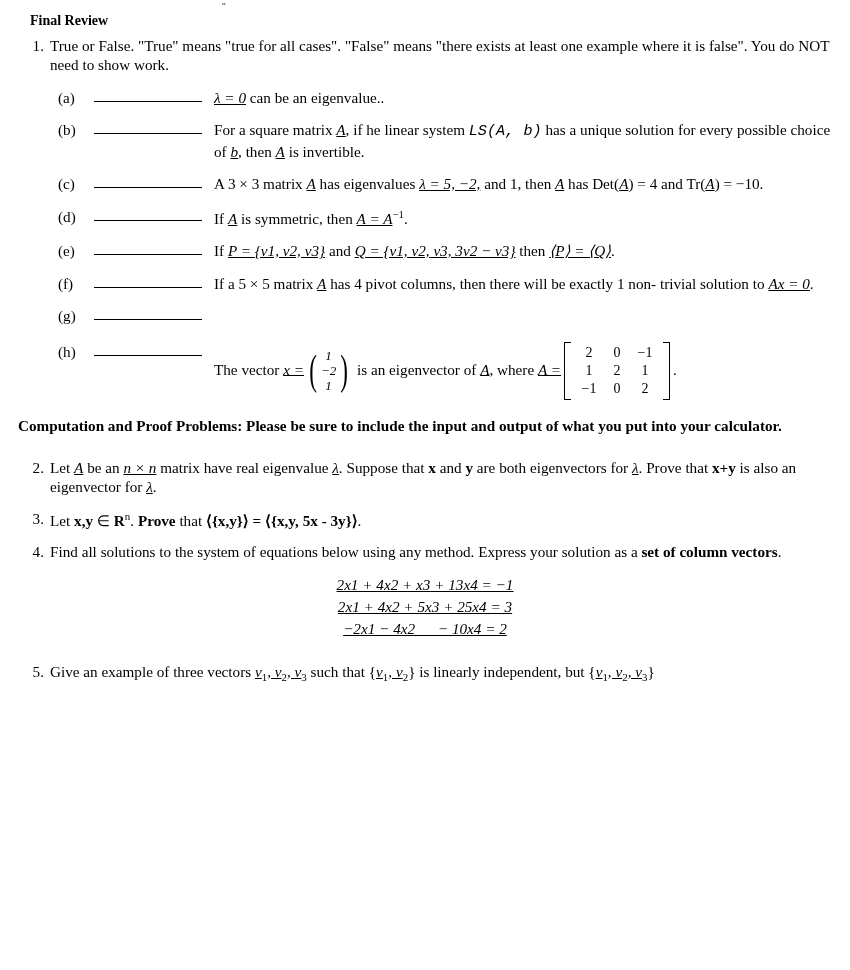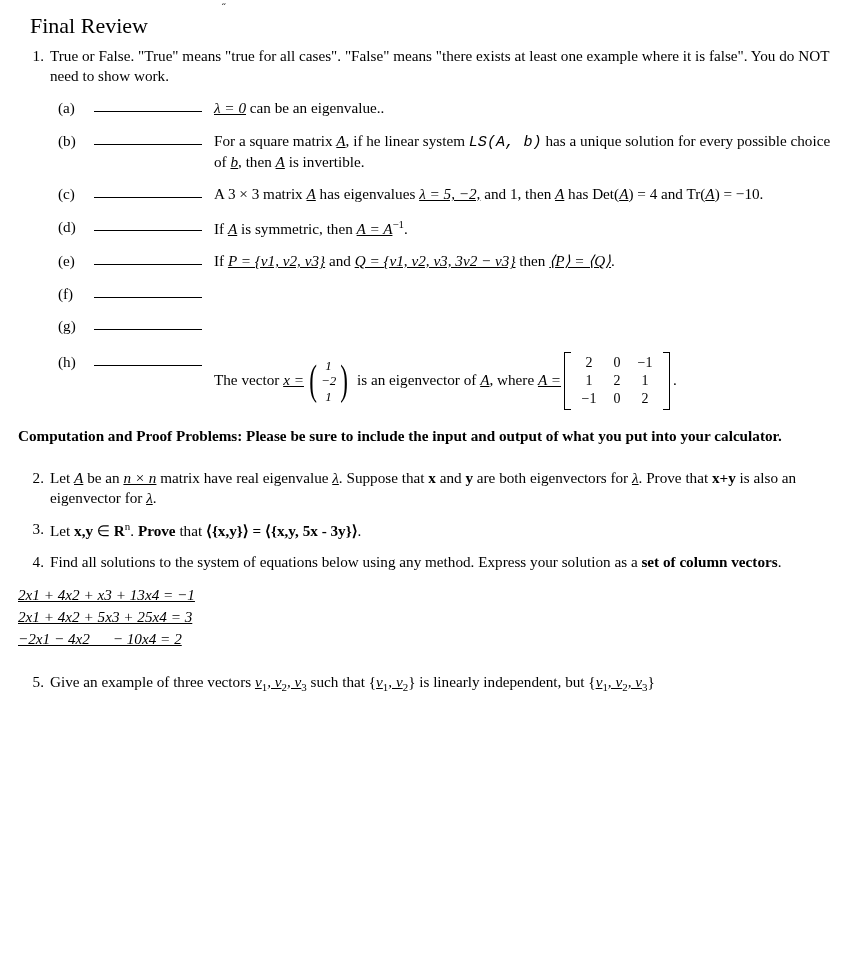--- a/index.html
+++ b/index.html
@@ -17,22 +17,22 @@
     overflow: hidden;
   }
   .page {
     position: relative;
     width: 850px;
     height: 970px;
     padding: 10px 18px 0 18px;
     box-sizing: border-box;
   }
   h1.title {
-    font-size: 22px;
-    font-weight: normal;
+    font-size: 14px;
+    font-weight: bold;
     margin: 2px 0 6px 12px;
     font-family: "Liberation Serif", serif;
   }
   .q {
     display: flex;
     margin-top: 4px;
   }
   .q-num {
     width: 26px;
     text-align: right;
@@ -121,21 +121,21 @@
   .mgrid {
     display: grid;
     grid-template-columns: repeat(3, 28px);
     padding: 2px 4px;
     font-size: 14px;
     line-height: 1.3;
     text-align: center;
   }
   .eqblock {
     margin-top: 12px;
-    text-align: left;
+    text-align: center;
     line-height: 1.45;
   }
   .eqline { display: block; }
   .ql {
     margin-top: 12px;
   }
   .tick {
     position: absolute;
     left: 222px;
     top: 0px;
@@ -195,20 +195,23 @@
       <div class="tf-label">(e)</div>
       <div class="tf-blank"></div>
       <div class="tf-text">
         <span>If </span><span class="math">P = {v1, v2, v3}</span><span> and </span><span class="math">Q = {v1, v2, v3, 3v2 − v3}</span><span> then </span><span class="math">⟨P⟩ = ⟨Q⟩</span><span>.</span>
       </div>
     </div>
 
     <div class="tf-item">
       <div class="tf-label">(f)</div>
       <div class="tf-blank"></div>
+      <div class="tf-text">
+        <span>If a 5 × 5 matrix </span><span class="math">A</span><span> has 4 pivot columns, then there will be exactly 1 non- trivial solution to </span><span class="math">Ax = 0</span><span>.</span>
+      </div>
     </div>
 
     <div class="tf-item">
       <div class="tf-label">(g)</div>
       <div class="tf-blank"></div>
     </div>
 
     <div class="tf-item" style="margin-top:16px;">
       <div class="tf-label">(h)</div>
       <div class="tf-blank"></div>

